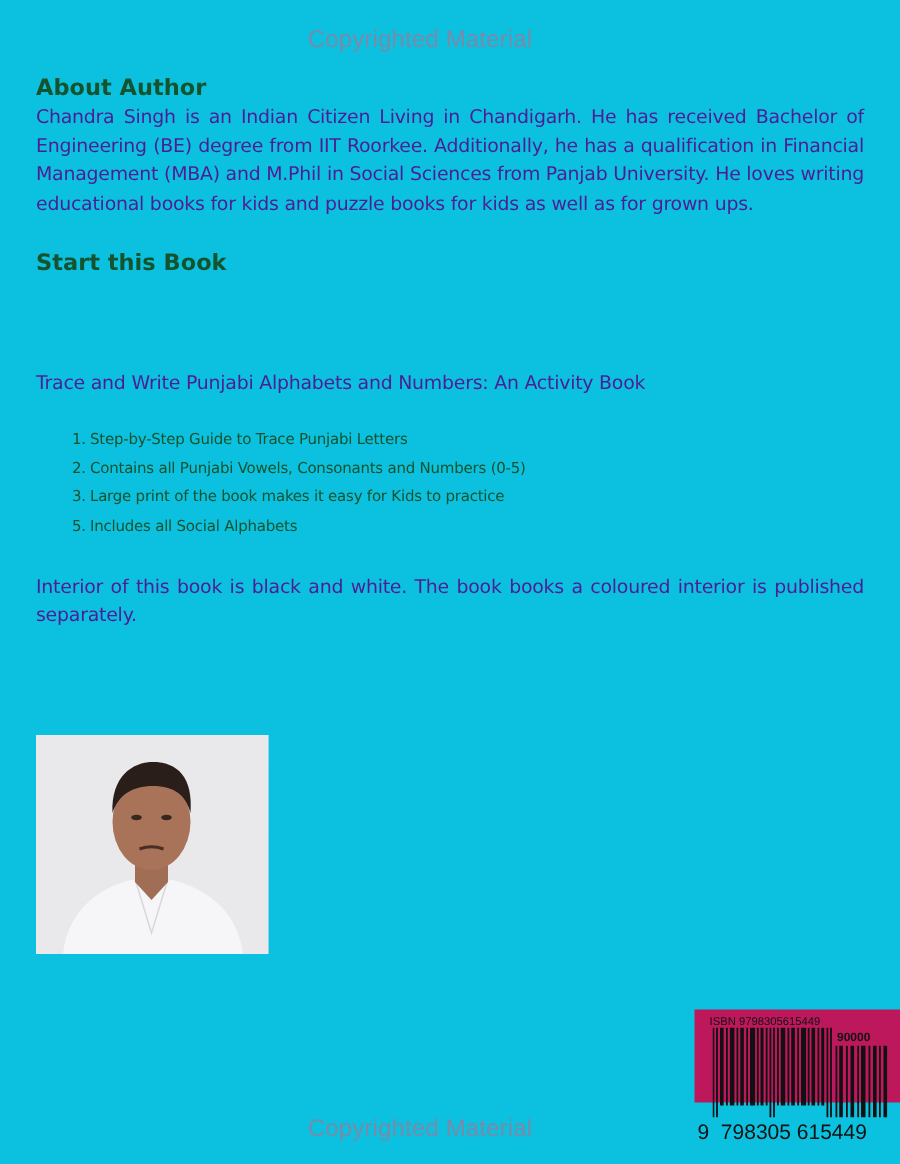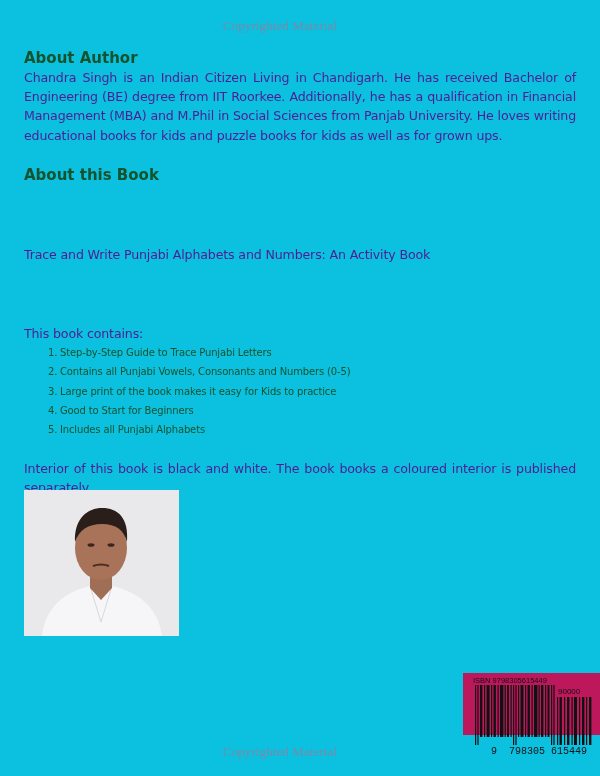--- a/index.html
+++ b/index.html
@@ -5,22 +5,22 @@
     html, body { margin: 0; padding: 0; }
     body {
       width: 600px; height: 776px; overflow: hidden;
       background: #0cc0e0;
       font-family: "DejaVu Sans", sans-serif;
       color: #0a2a38;
       position: relative;
     }
     .copyright {
       position: absolute; left: 0; width: 560px; text-align: center;
-      font-family: Liberation Serif, serif;
-      font-size: 13px; color: #7a8aa8; letter-spacing: 0.1px;
+      font-family: Liberation Sans, sans-serif;
+      font-size: 16px; color: #7a8aa8; letter-spacing: 0.1px;
     }
     .copyright.top { top: 18px; }
     .copyright.bottom { top: 744px; }
     .content {
       position: absolute; left: 24px; top: 48px; width: 552px;
     }
     h2 {
       margin: 0; font-size: 15px; font-weight: bold; line-height: 20px;
       color: #14532d;
     }
@@ -44,55 +44,52 @@
     .barcode {
       position: absolute; left: 463px; top: 673px; width: 140px; height: 62px;
       background: #be185d;
     }
     .isbn-label {
       position: absolute; left: 10px; top: 3px;
       font-family: "Liberation Sans", sans-serif; font-size: 7.5px; color: #111;
     }
     .price-code {
       position: absolute; left: 95px; top: 14px;
-      font-family: "Liberation Sans", sans-serif; font-size: 8px; color: #111;
+      font-family: "Liberation Sans", sans-serif; font-size: 8px; color: #111; font-weight: bold;
     }
     .bars-main {
       position: absolute; left: 12px; top: 12px; width: 80px; height: 60px;
     }
     .bars-supp {
       position: absolute; left: 92px; top: 24px; width: 40px; height: 48px;
     }
     .barcode-digits {
       position: absolute; left: 2px; top: 73px;
-      font-family: Liberation Mono, monospace; font-size: 10px; color: #111;
+      font-family: Liberation Sans, sans-serif; font-size: 14px; color: #111;
       white-space: pre;
-      margin-left: 26px;
     }
   </style>
 </head>
 <body>
 
 <div class="copyright top">Copyrighted Material</div>
 
 <div class="content">
   <h2>About Author</h2>
   <p>Chandra Singh is an Indian Citizen Living in Chandigarh. He has received Bachelor of Engineering (BE) degree from IIT Roorkee. Additionally, he has a qualification in Financial Management (MBA) and M.Phil in Social Sciences from Panjab University. He loves writing educational books for kids and puzzle books for kids as well as for grown ups.</p>
   <div class="gap"></div>
-  <h2>About this Book</h2>
+  <h2>Start this Book</h2>
   <div class="gap"></div>
   <p class="left">Trace and Write Punjabi Alphabets and Numbers: An Activity Book</p>
   <div class="gap"></div>
-  <p class="left">This book contains:</p>
   <ol>
     <li><span class="num">1.</span><span>Step-by-Step Guide to Trace Punjabi Letters</span></li>
     <li><span class="num">2.</span><span>Contains all Punjabi Vowels, Consonants and Numbers (0-5)</span></li>
     <li><span class="num">3.</span><span>Large print of the book makes it easy for Kids to practice</span></li>
-    <li><span class="num">4.</span><span>Good to Start for Beginners</span></li>
-    <li><span class="num">5.</span><span>Includes all Punjabi Alphabets</span></li>
+    <li><span class="num">5.</span><span>Includes all Social Alphabets</span></li>
   </ol>
   <div class="gap"></div>
   <p>Interior of this book is black and white. The book books a coloured interior is published separately.</p>
 </div>
 
 <div class="photo">
   <svg width="155" height="146" viewBox="0 0 155 146">
     <rect width="155" height="146" fill="#e9e9ec"></rect>
 
     <path d="M18 146 C22 112, 48 100, 66 96 L77 110 L88 96 C106 100, 134 112, 138 146 Z" fill="#f6f6f8"></path>

